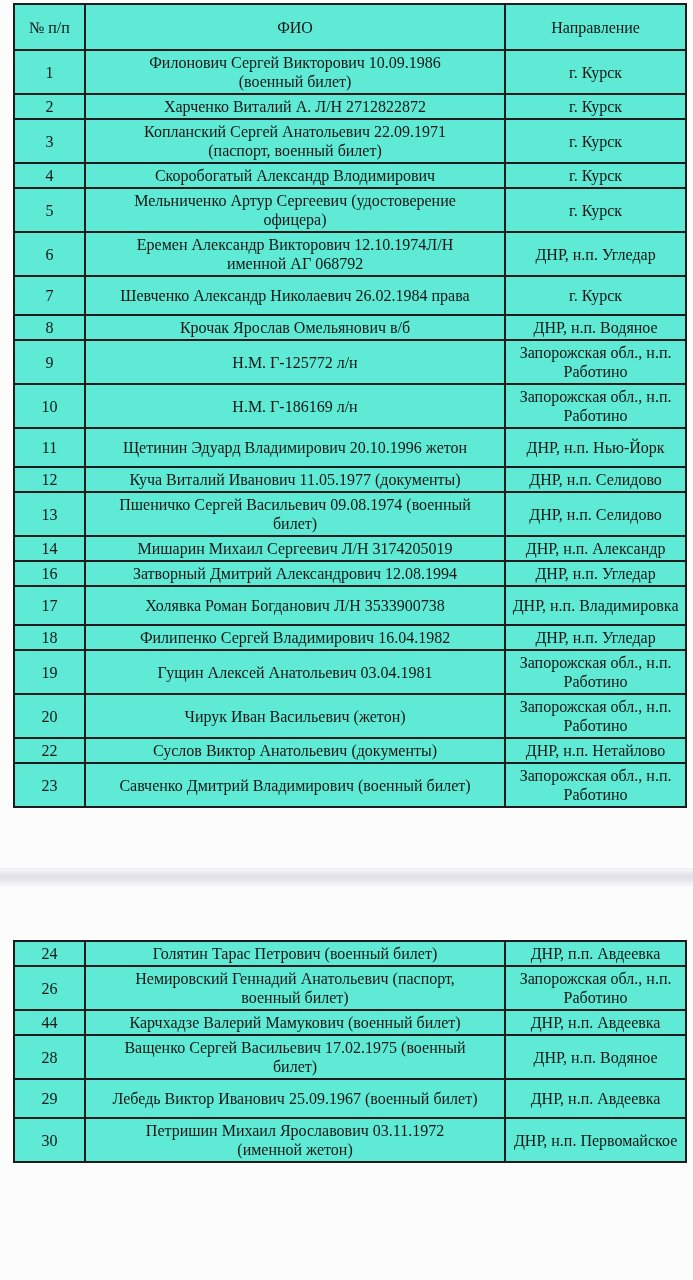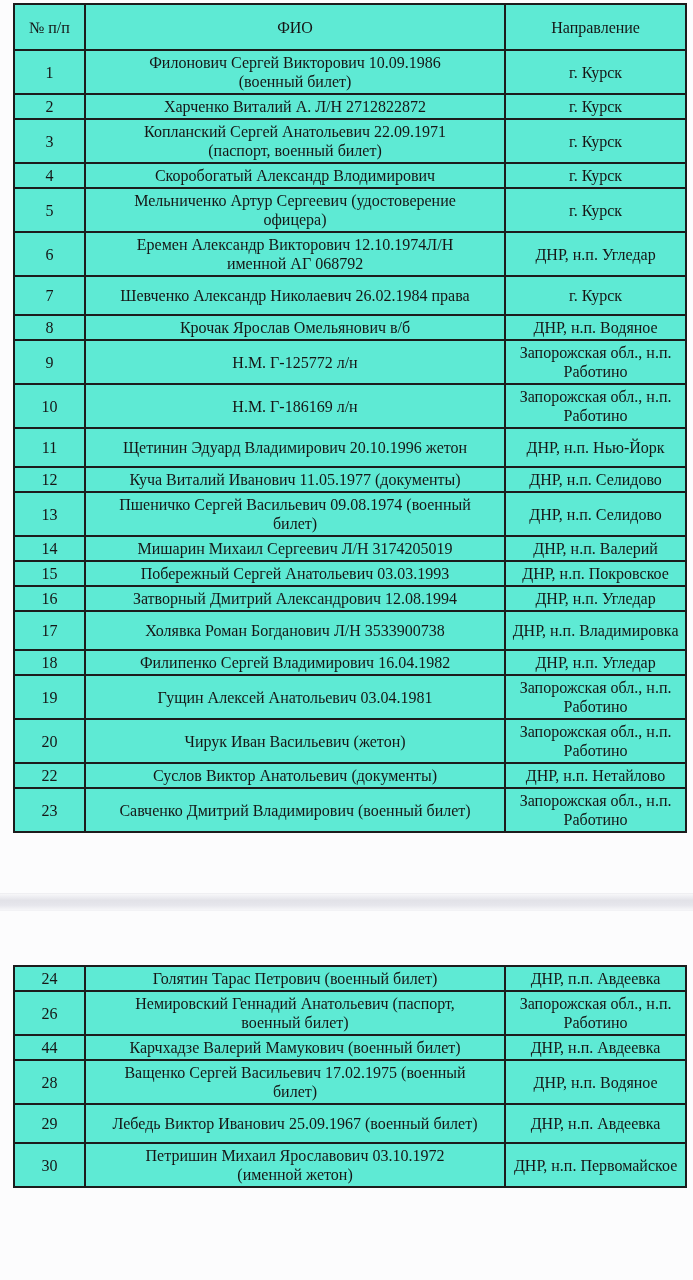--- a/index.html
+++ b/index.html
@@ -143,26 +143,21 @@
           <td class="col-dir">ДНР, н.п. Селидово</td>
         </tr>
         <tr>
           <td class="col-num">13</td>
           <td class="col-fio"><span class="wrap-narrow">Пшеничко Сергей Васильевич 09.08.1974 (военный билет)</span></td>
           <td class="col-dir">ДНР, н.п. Селидово</td>
         </tr>
         <tr>
           <td class="col-num">14</td>
           <td class="col-fio"><span>Мишарин Михаил Сергеевич Л/Н 3174205019</span></td>
-          <td class="col-dir">ДНР, н.п. Валерий</td>
-        </tr>
-        <tr>
-          <td class="col-num">15</td>
-          <td class="col-fio"><span>Побережный Сергей Анатольевич 03.03.1993</span></td>
-          <td class="col-dir">ДНР, н.п. Покровское</td>
+          <td class="col-dir">ДНР, н.п. Александр</td>
         </tr>
         <tr>
           <td class="col-num">16</td>
           <td class="col-fio"><span>Затворный Дмитрий Александрович 12.08.1994</span></td>
           <td class="col-dir">ДНР, н.п. Угледар</td>
         </tr>
         <tr class="row-tall">
           <td class="col-num">17</td>
           <td class="col-fio"><span>Холявка Роман Богданович Л/Н 3533900738</span></td>
           <td class="col-dir">ДНР, н.п. Владимировка</td>
@@ -226,20 +221,20 @@
           <td class="col-fio"><span class="wrap-narrow">Ващенко Сергей Васильевич 17.02.1975 (военный билет)</span></td>
           <td class="col-dir">ДНР, н.п. Водяное</td>
         </tr>
         <tr class="row-tall">
           <td class="col-num">29</td>
           <td class="col-fio"><span>Лебедь Виктор Иванович 25.09.1967 (военный билет)</span></td>
           <td class="col-dir">ДНР, н.п. Авдеевка</td>
         </tr>
         <tr>
           <td class="col-num">30</td>
-          <td class="col-fio"><span class="wrap-narrow">Петришин Михаил Ярославович 03.10.1972 (именной жетон)</span></td>
+          <td class="col-fio"><span class="wrap-narrow">Петришин Михаил Ярославович 03.11.1972 (именной жетон)</span></td>
           <td class="col-dir">ДНР, н.п. Первомайское</td>
         </tr>
       </tbody>
   </table>
 
   <div class="tail-space"></div>
 </div>
 
 </body></html>

